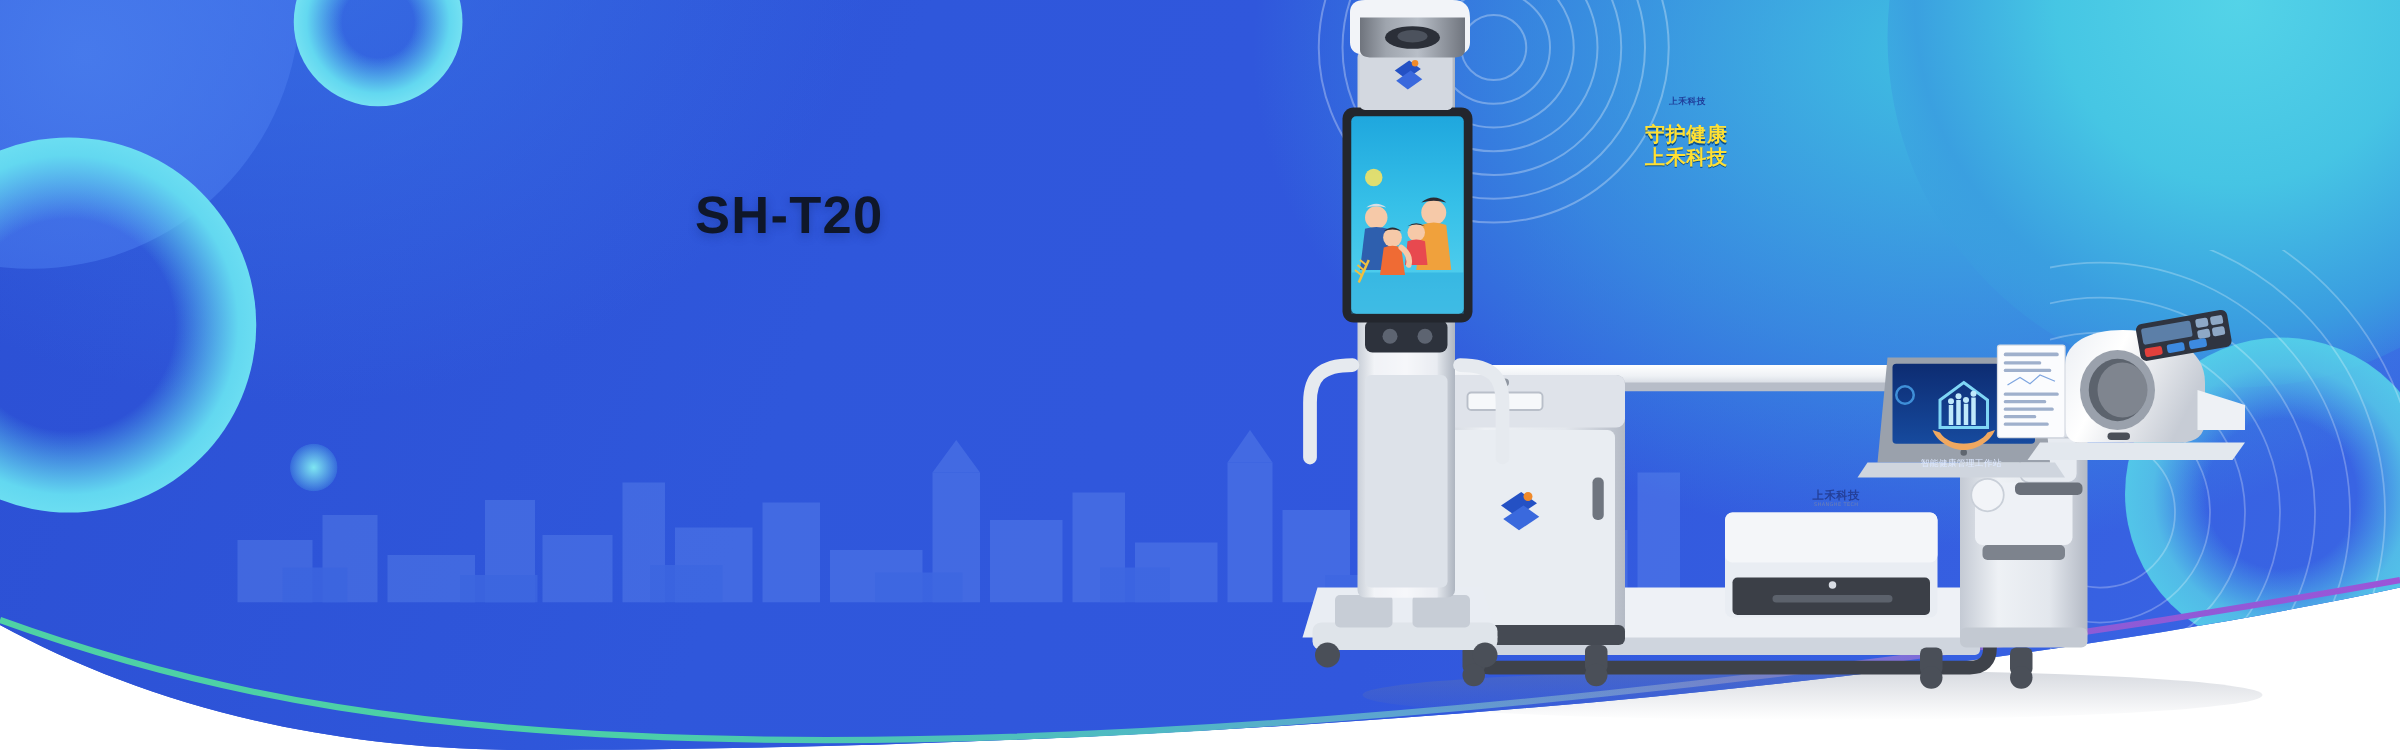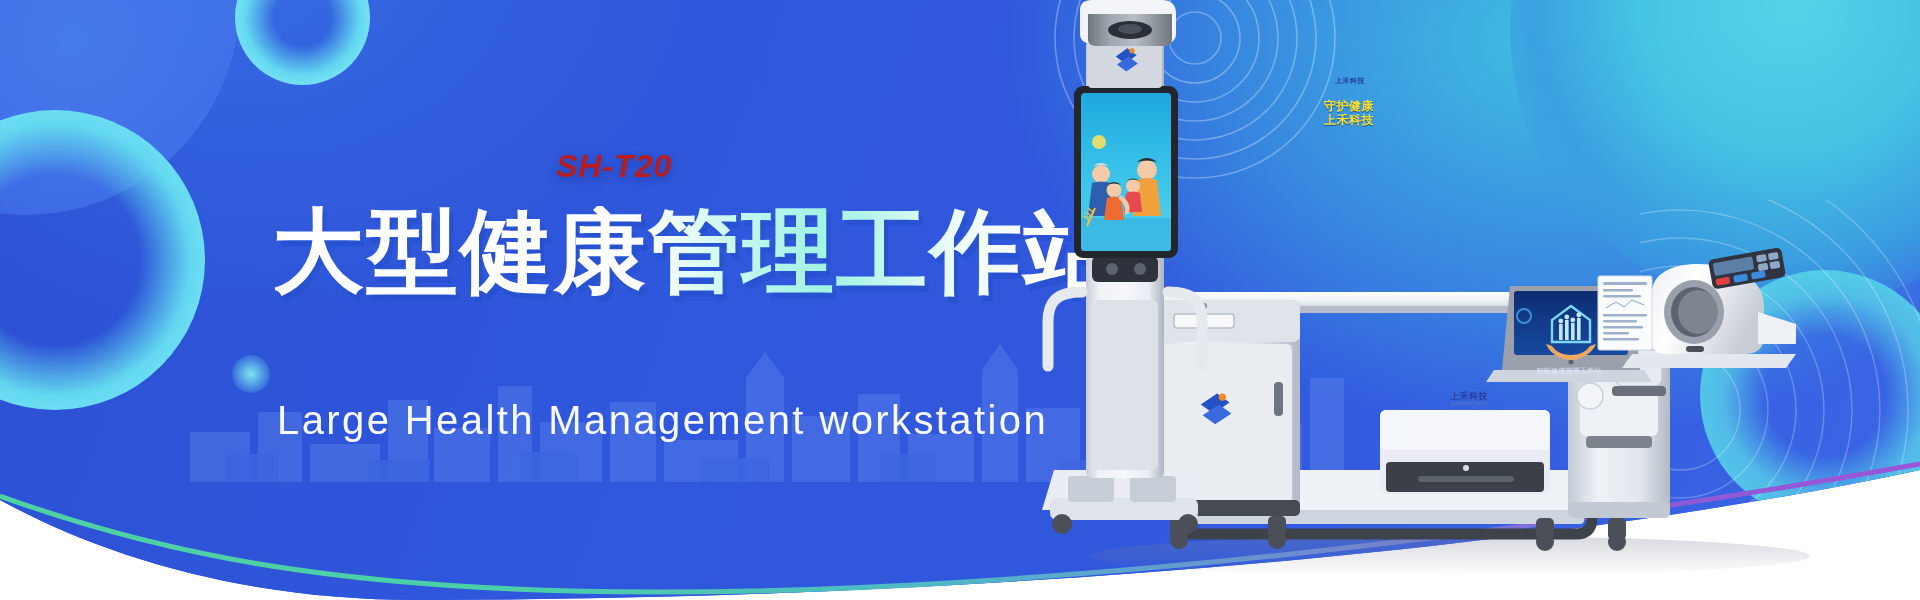--- a/index.html
+++ b/index.html
@@ -77,24 +77,23 @@
   }
   .skyline svg{display:block;}
 
   
   .copy{
     position:absolute;left:0;top:0;width:1030px;height:600px;
     pointer-events:none;
   }
   .model-code{
     position:absolute;left:556px;top:148px;
-    font-size:32px;font-weight:700;color:#b91c1c;
+    font-size:42px;font-weight:700;color:#0f172a;
     letter-spacing:1px;
     text-shadow:0 3px 8px rgba(14,34,110,.35);
-    font-style:italic;
   }
   .headline{
     position:absolute;left:272px;top:206px;
     font-size:92px;line-height:1;font-weight:700;
     letter-spacing:2px;
     white-space:nowrap;
     background:linear-gradient(90deg,#ffffff 0%,#ffffff 44%,#b8f6ec 58%,#9ff3e3 66%,#e9fcf8 80%,#ffffff 92%);
     -webkit-background-clip:text;background-clip:text;
     color:transparent;-webkit-text-fill-color:transparent;
     filter:drop-shadow(4px 6px 0 rgba(38,80,205,.75));
@@ -111,21 +110,21 @@
   
   #product{position:absolute;left:1020px;top:0;width:900px;height:600px;}
   #product svg{display:block;}
 
   
   .kiosk-ad-text{
     position:absolute;left:1306px;top:100px;width:86px;
     text-align:center;pointer-events:none;
   }
   .kiosk-ad-text span{
-    display:block;font-size:12px;font-weight:700;color:#ffe033;
+    display:block;font-size:16px;font-weight:700;color:#ffe033;
     line-height:1.15;letter-spacing:.5px;
     text-shadow:0 1px 0 #0a4f8c;
     font-family:Liberation Sans, sans-serif;
   }
   .laptop-caption{
     position:absolute;left:1513px;top:366px;width:112px;
     text-align:center;font-size:7px;color:#dde8ff;letter-spacing:.2px;
     font-family:Liberation Mono, monospace;pointer-events:none;
   }
   .cab-logo-text{
@@ -234,22 +233,20 @@
         <stop offset="68%" stop-color="#6a8fdc"></stop>
         <stop offset="86%" stop-color="#8b5cd6"></stop>
         <stop offset="100%" stop-color="#9b55d8"></stop>
       </linearGradient>
     </defs>
     <path d="M40,110 C200,168 380,206 700,206 C1080,206 1560,150 1960,78" fill="none" stroke="url(#edgeGrad)" stroke-width="5"></path>
   </svg>
 
   <div class="copy">
     <div class="model-code">SH-T20</div>
-    <div class="headline">大型健康管理工作站</div>
-    <div class="subhead">Large Health Management workstation</div>
   </div>
 
   <div id="product">
     <svg width="900" height="600" viewBox="0 0 900 600">
       <defs>
         <linearGradient id="metalV" x1="0" y1="0" x2="1" y2="0">
           <stop offset="0%" stop-color="#c9cfd8"></stop>
           <stop offset="18%" stop-color="#f3f5f8"></stop>
           <stop offset="50%" stop-color="#ffffff"></stop>
           <stop offset="82%" stop-color="#e2e6ec"></stop>

